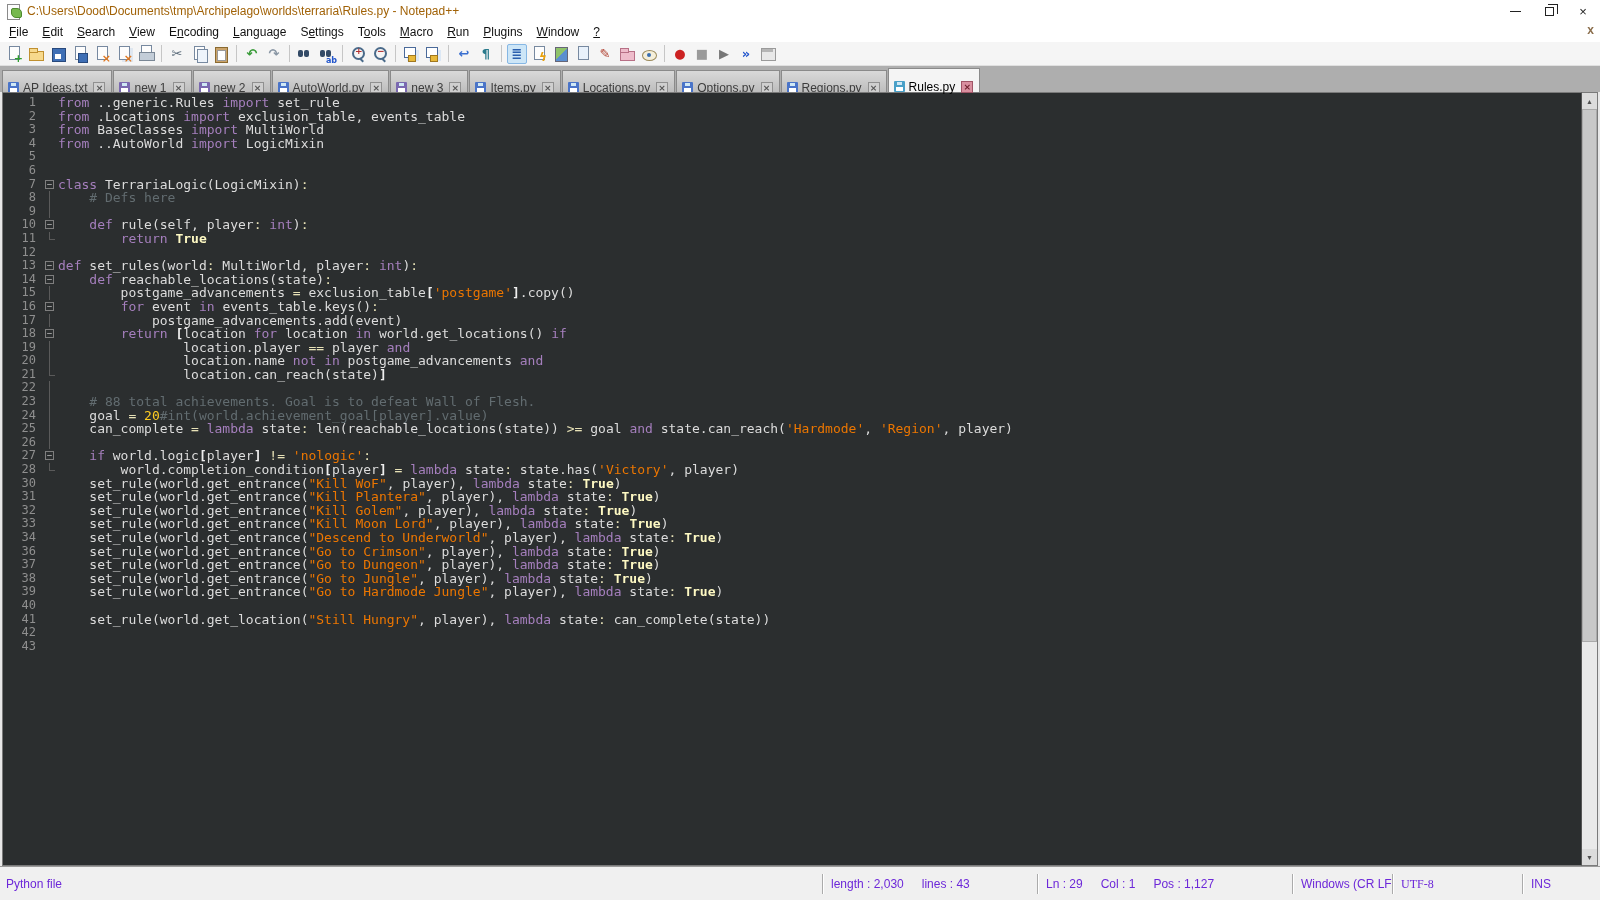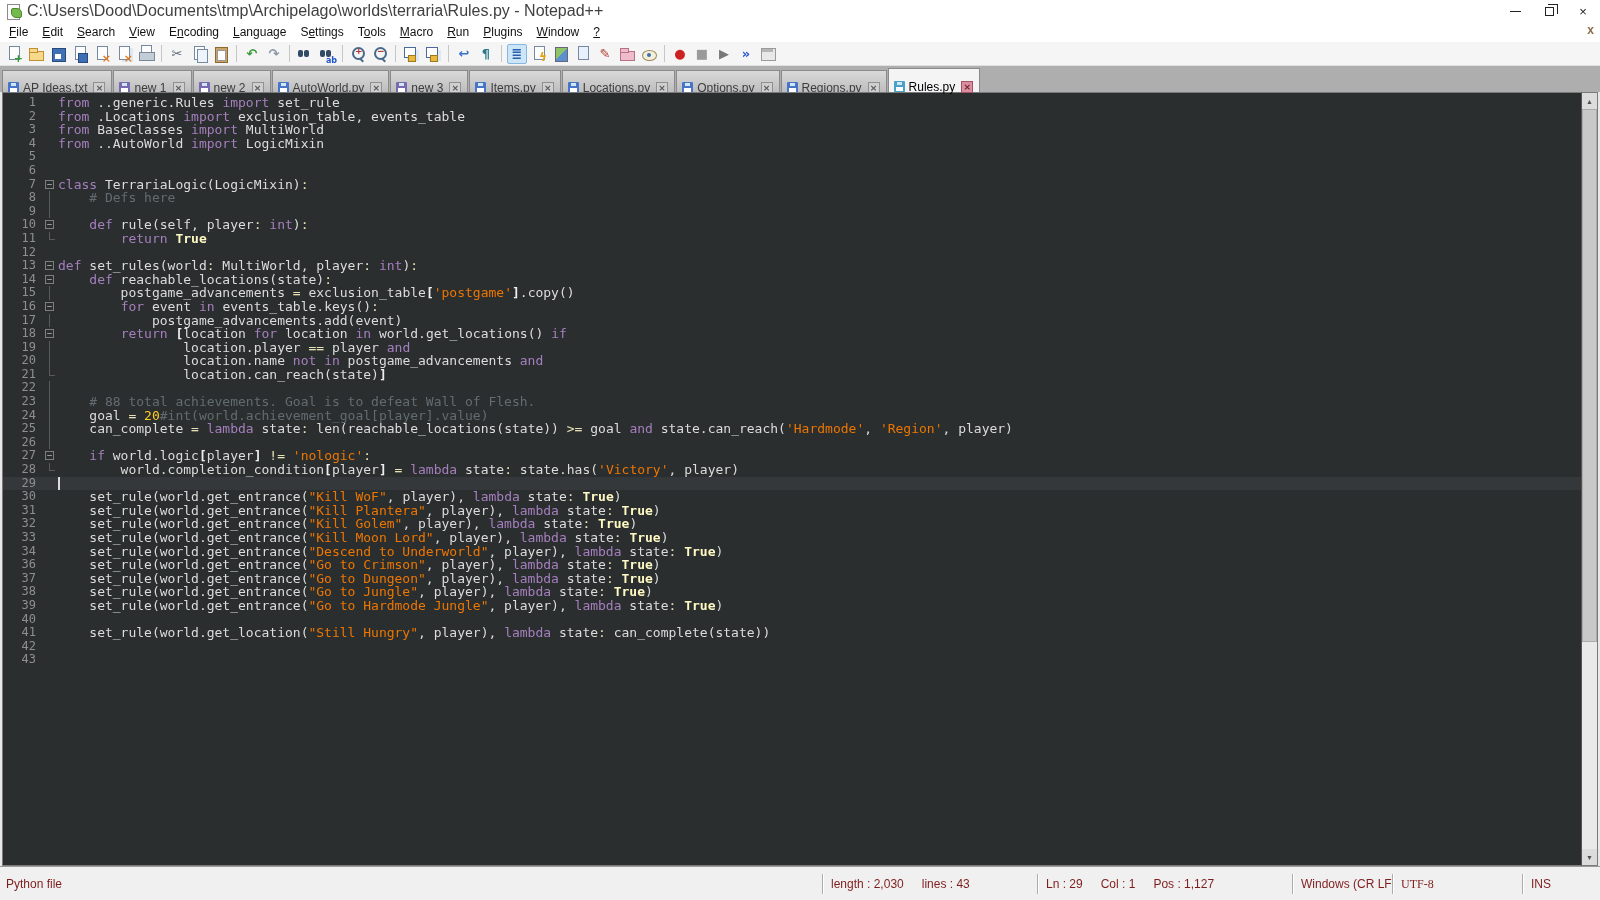--- a/index.html
+++ b/index.html
@@ -8,21 +8,21 @@
   }
   *{box-sizing:border-box;margin:0;padding:0;}
   html,body{width:1600px;height:900px;overflow:hidden;}
   body{font-family:"Liberation Sans",sans-serif;font-size:12px;background:#f0f0f0;color:#000;}
 
   
   .titlebar{height:22px;background:#ffffff;display:flex;align-items:center;}
   .app-icon{width:16px;height:16px;margin:0 5px 0 6px;position:relative;flex:0 0 auto;}
   .app-icon::before{content:"";position:absolute;left:1px;top:1px;width:11px;height:14px;background:#fdfdfd;border:1px solid #8a8a8a;}
   .app-icon::after{content:"";position:absolute;right:0;bottom:1px;width:9px;height:8px;background:#76b94e;border-radius:2px 5px 2px 5px;border:1px solid #4e8a2e;}
-  .title-text{font-size:16px;color:#404040;white-space:nowrap;}
+  .title-text{font-size:12px;color:#a16207;white-space:nowrap;}
   .win-buttons{margin-left:auto;display:flex;height:100%;}
   .win-btn{width:34px;height:100%;display:flex;align-items:center;justify-content:center;color:#222;font-size:13px;}
   .win-btn .bar{width:11px;height:1px;background:#222;}
   .win-btn .boxes{width:9px;height:9px;border:1px solid #222;position:relative;background:#fff;}
   .win-btn .boxes::before{content:"";position:absolute;left:2px;top:-4px;width:9px;height:9px;border:1px solid #222;border-left-width:0;border-bottom-width:0;}
 
   
   .menubar{height:20px;background:#ffffff;display:flex;align-items:center;padding-left:2px;position:relative;}
   .menu-item{padding:2px 7px;color:#111;cursor:default;}
   .menu-item u{text-decoration:underline;}
@@ -102,21 +102,21 @@
   @keyframes blink{50%{opacity:0;}}
 
   
   .vscroll{width:17px;flex:0 0 auto;background:#e9e9e9;border:1px solid #7a7a7a;border-left:1px solid #555;display:flex;flex-direction:column;}
   .sbtn{height:16px;display:flex;align-items:center;justify-content:center;font-size:7px;color:#505050;background:#dcdcdc;}
   .strack{flex:1;position:relative;}
   .sthumb{position:absolute;left:0;right:0;top:0;height:72%;background:#c8c8c8;border:1px solid #aaaaaa;}
 
   
   .status-gap{height:4px;background:#f0f0f0;border-top:1px solid #9a9a9a;}
-  .statusbar{height:28px;background:#f0f0f0;display:flex;align-items:center;font-size:12px;color:#7f1d1d;}
+  .statusbar{height:28px;background:#f0f0f0;display:flex;align-items:center;font-size:12px;color:#6d28d9;}
   .st-sec{display:flex;align-items:center;height:20px;padding:0 8px;border-left:1px solid #ababab;box-shadow:inset 1px 0 0 #ffffff;white-space:nowrap;overflow:hidden;}
   .st-doc{flex:1;border-left:none;box-shadow:none;padding-left:6px;}
   .st-len{width:215px;}
   .st-pos{width:255px;}
   .st-eol{width:100px;}
   .st-enc{width:130px;font-family:Liberation Serif, serif;}
   .st-ins{width:78px;}
   .st-sec span{margin-right:18px;}
 </style>
 </head>
@@ -434,25 +434,20 @@
           </span>
           <span class="ltext"><span class="c-d">    </span><span class="c-k">if</span><span class="c-d"> world.logic</span><span class="c-b">[</span><span class="c-d">player</span><span class="c-b">]</span><span class="c-d"> </span><span class="c-o">!=</span><span class="c-d"> </span><span class="c-s">'nologic'</span><span class="c-o">:</span></span>
         </div>
         <div class="row">
           <span class="lnum">28</span>
           <span class="fold">
             <span class="fe"></span>
           </span>
           <span class="ltext"><span class="c-d">        world.completion_condition</span><span class="c-b">[</span><span class="c-d">player</span><span class="c-b">]</span><span class="c-d"> </span><span class="c-o">=</span><span class="c-d"> </span><span class="c-k">lambda</span><span class="c-d"> state</span><span class="c-o">:</span><span class="c-d"> state.has(</span><span class="c-s">'Victory'</span><span class="c-d">, player)</span></span>
         </div>
-        <div class="row cur">
-          <span class="lnum">29</span>
-          <span class="fold"></span>
-          <span class="ltext"><span class="caret" style="left: 0px;"></span></span>
-        </div>
         <div class="row">
           <span class="lnum">30</span>
           <span class="fold"></span>
           <span class="ltext"><span class="c-d">    set_rule(world.get_entrance(</span><span class="c-s">"Kill WoF"</span><span class="c-d">, player), </span><span class="c-k">lambda</span><span class="c-d"> state</span><span class="c-o">:</span><span class="c-d"> </span><span class="c-T">True</span><span class="c-d">)</span></span>
         </div>
         <div class="row">
           <span class="lnum">31</span>
           <span class="fold"></span>
           <span class="ltext"><span class="c-d">    set_rule(world.get_entrance(</span><span class="c-s">"Kill Plantera"</span><span class="c-d">, player), </span><span class="c-k">lambda</span><span class="c-d"> state</span><span class="c-o">:</span><span class="c-d"> </span><span class="c-T">True</span><span class="c-d">)</span></span>
         </div>

